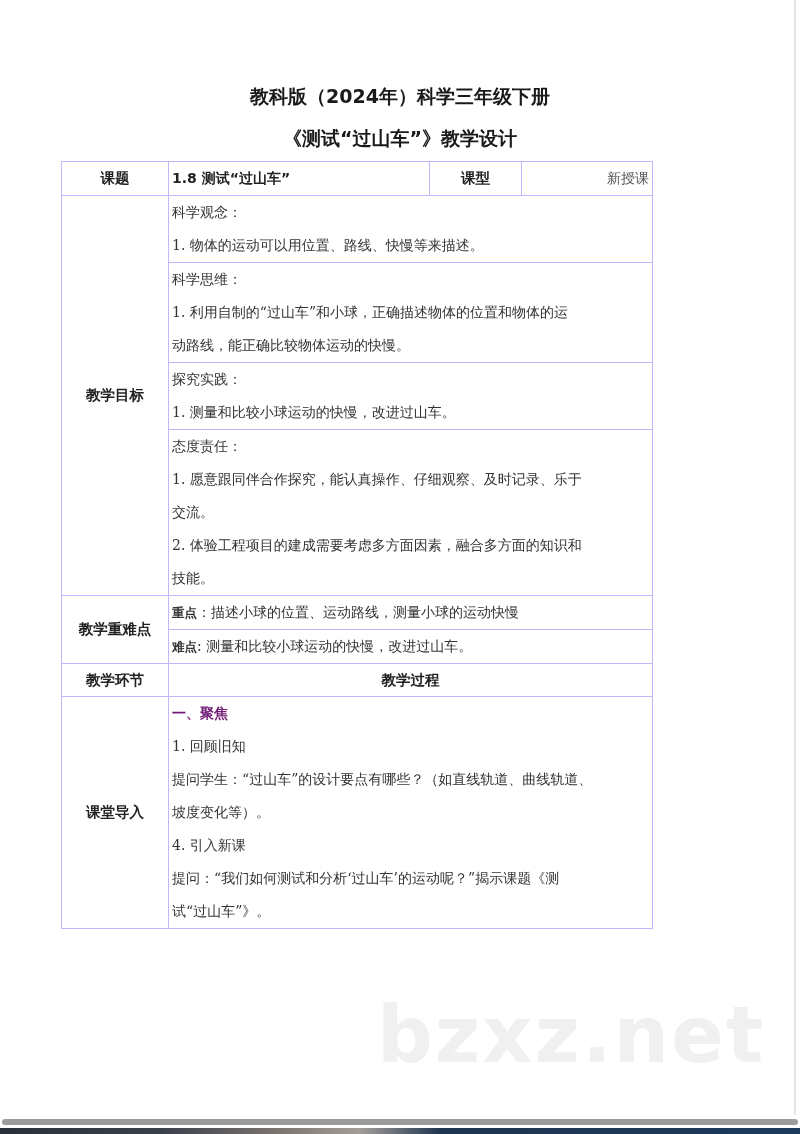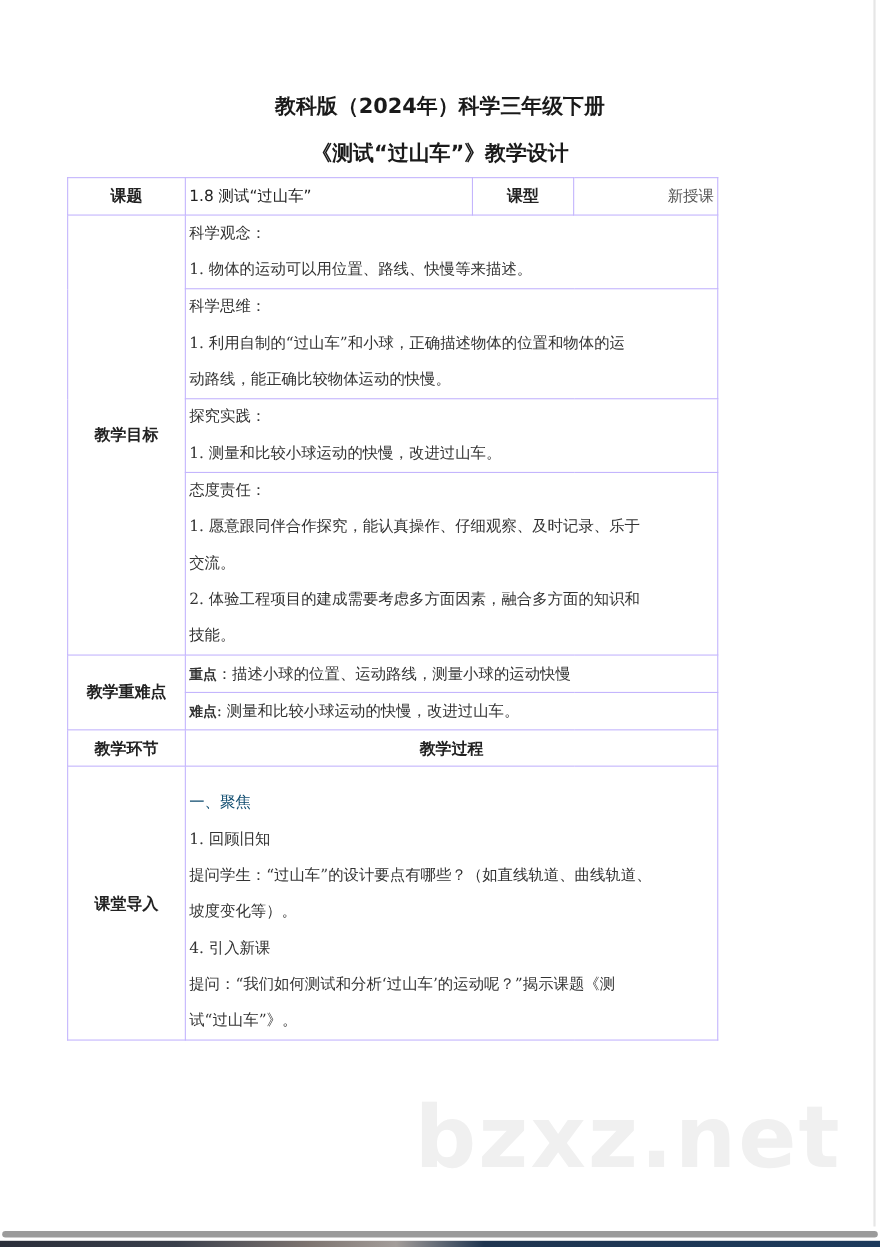--- a/index.html
+++ b/index.html
@@ -28,22 +28,22 @@
   table.plan td {
     border: 1px solid #c4b5fd; padding: 0 3px; vertical-align: middle;
   }
   .label-cell {
     text-align: center; font-weight: bold; font-size: 14.5px;
     font-family: "DejaVu Sans", "Liberation Sans", sans-serif; color: #222;
   }
   .center-cell { text-align: right; }
   .light { color: #555; font-weight: normal; font-family: "DejaVu Serif", serif; }
   .content-cell { line-height: 33px; color: #333; }
-  .bold-head { font-weight: normal; font-family: "DejaVu Sans", "Liberation Sans", sans-serif; margin-top: 17px; }
-  .tag { font-weight: bold; font-size: 12.5px; font-family: Liberation Sans, sans-serif; }
+  .bold-head { font-weight: bold; font-family: "DejaVu Sans", "Liberation Sans", sans-serif; }
+  .tag { font-weight: bold; font-size: 12.5px; font-family: Liberation Mono, monospace; }
   .line { display: block; white-space: nowrap; }
   .watermark {
     position: absolute; left: 377px; top: 990px;
     font-family: "DejaVu Sans", "Liberation Sans", sans-serif;
     font-weight: bold; font-size: 78px; letter-spacing: 2px;
     color: #f0f0f0;
   }
   .h-scrollbar {
     position: absolute; left: 2px; top: 1119px; width: 796px; height: 6px;
     background: #9b9b9b; border-radius: 3px;
@@ -120,21 +120,21 @@
   </tr>
 
   <tr style="height:33px">
     <td class="label-cell">教学环节</td>
     <td colspan="3" class="label-cell">教学过程</td>
   </tr>
 
   <tr style="height:230px">
     <td class="label-cell">课堂导入</td>
     <td colspan="3" class="content-cell">
-      <span class="line bold-head" style="color:#0c4a6e">一、聚焦</span>
+      <span class="line bold-head" style="color:#701a75">一、聚焦</span>
       <span class="line">1. 回顾旧知</span>
       <span class="line">提问学生：“过山车”的设计要点有哪些？（如直线轨道、曲线轨道、</span>
       <span class="line">坡度变化等）。</span>
       <span class="line">4. 引入新课</span>
       <span class="line">提问：“我们如何测试和分析‘过山车’的运动呢？”揭示课题《测</span>
       <span class="line">试“过山车”》。</span>
     </td>
   </tr>
 </tbody>
   </table>

